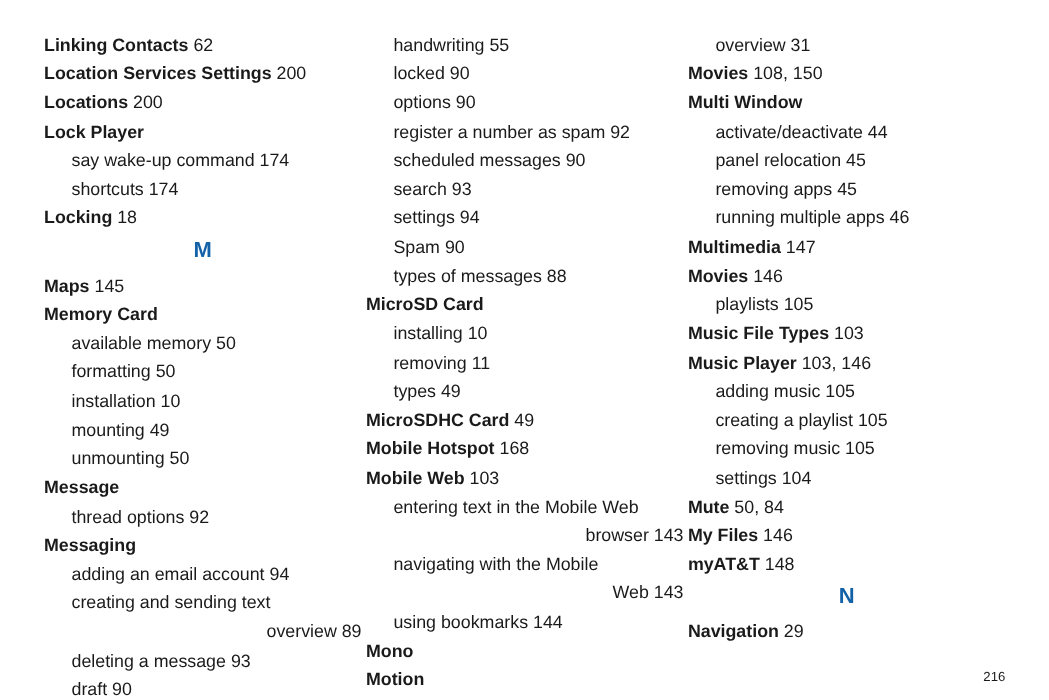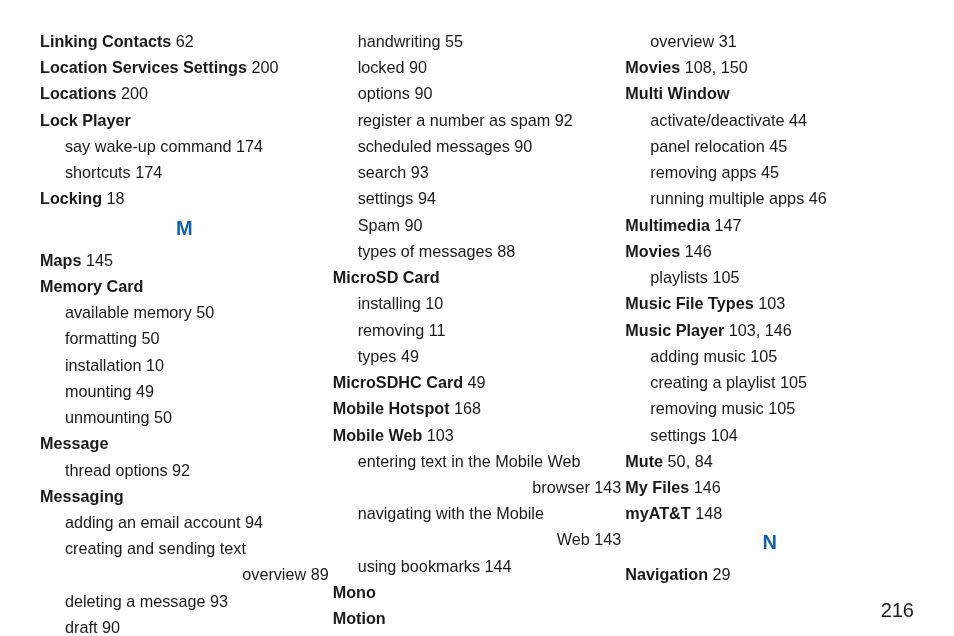--- a/index.html
+++ b/index.html
@@ -6,21 +6,21 @@
     body { width:954px; height:636px; font-family:Arial,Helvetica,sans-serif; font-size:16.2px; color:#1a1a1a; background:#fff; position:relative; }
     .page { padding:28px 40px 10px 40px; }
     .columns { display:flex; gap:0; }
     .col { width:296px; }
     .col + .col { margin-left:4px; }
     .entry { line-height:1.62; margin-left:0; }
     .topic { font-weight:bold; }
     .sub  { padding-left:25px; }
     .sub2 { padding-left:50px;text-align:right; }
     .section-letter { color:#1362a7; font-weight:bold; font-size:20px; text-align:center; line-height:1.5; padding:1px 0 4px 0;font-family:Arial,Helvetica,sans-serif;}
-    .pgnum { position:absolute; bottom:14px; right:40px; font-size:20px; }
+    .pgnum { position:absolute; bottom:14px; right:40px; font-size:12px; }
   </style>
 </head>
 <body>
 
 <div class="page">
 <div class="columns">
 
 <div class="col">
   <div class="entry"><span class="topic">Linking Contacts</span> <span>62</span></div>
   <div class="entry"><span class="topic">Location Services Settings</span> <span>200</span></div>

